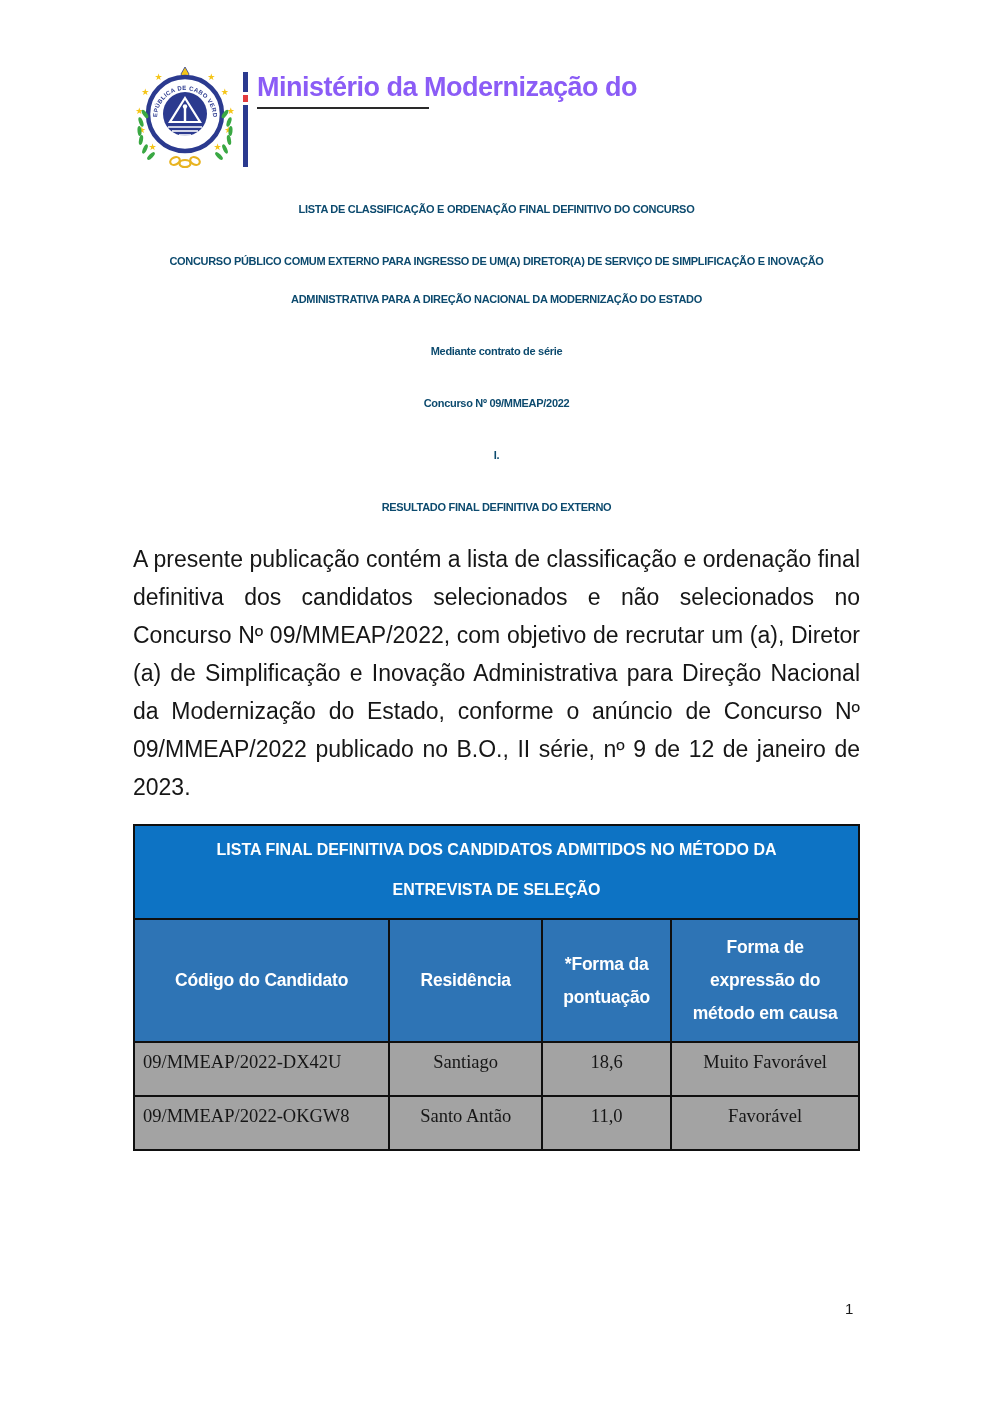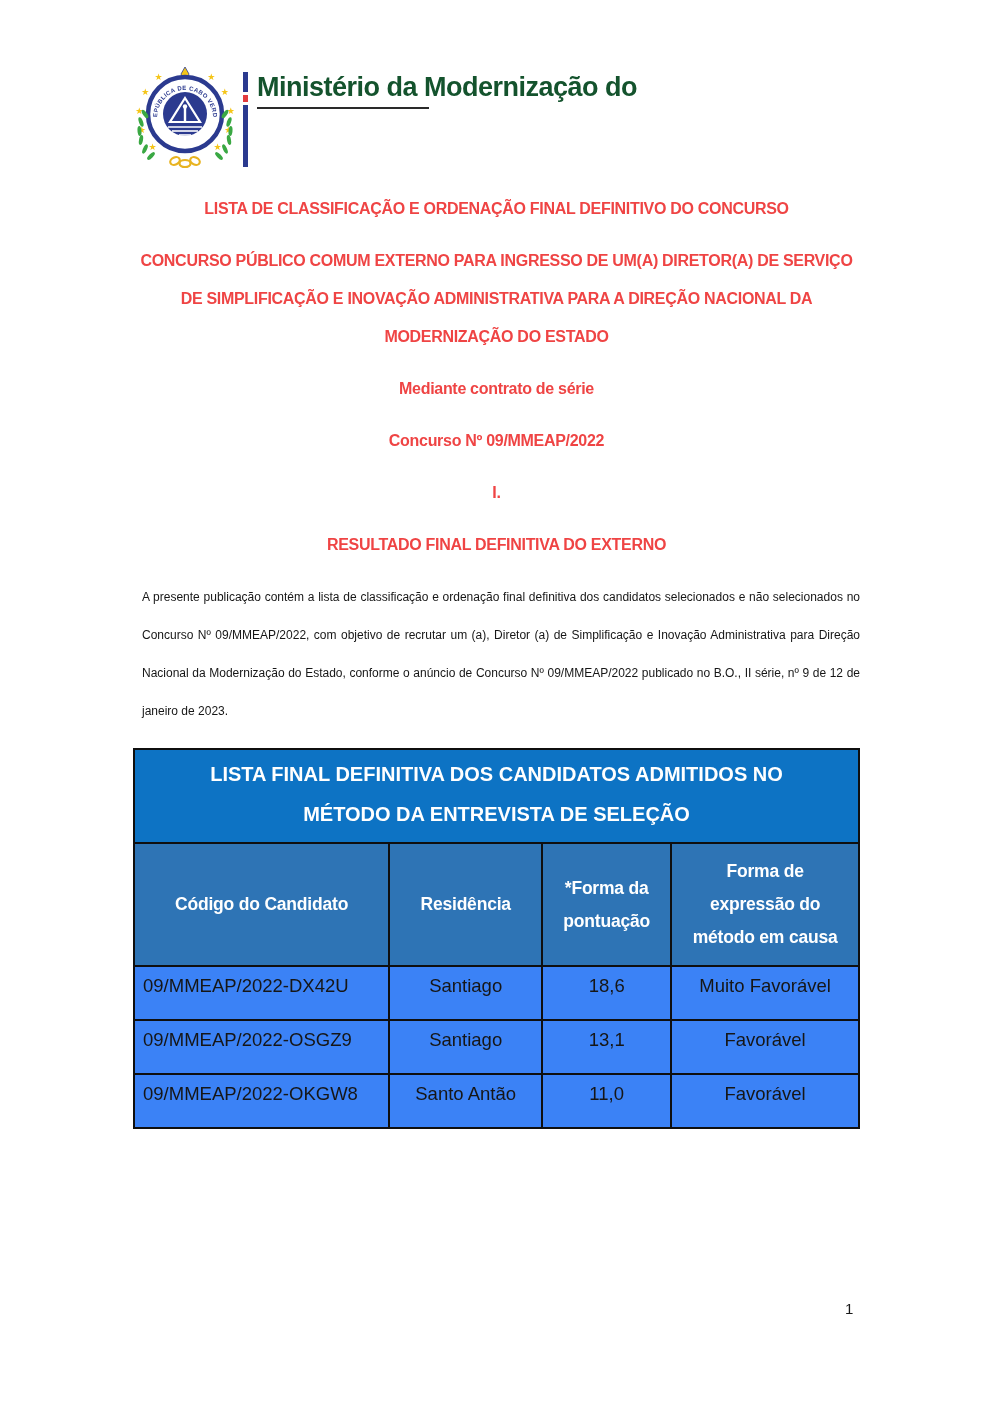--- a/index.html
+++ b/index.html
@@ -22,56 +22,56 @@
     margin-left: 6px; margin-top: 6px;
     display: flex; flex-direction: column; align-items: center;
     width: 5px;
   }
   .lh-divider .seg { width: 5px; background: #2b3a8f; }
   .lh-divider .seg.top { height: 20px; }
   .lh-divider .seg.bottom { height: 62px; }
   .lh-divider .dot { width: 5px; height: 7px; background: #e23b3e; margin: 3px 0; }
   .ministry { margin-left: 9px; margin-top: 6px; }
   .ministry .m-line {
-    font-size: 27px; font-weight: bold; color: #14532d;
+    font-size: 27px; font-weight: bold; color: #8b5cf6;
     line-height: 31px; letter-spacing: -0.5px; white-space: nowrap;
   }
   .ministry .rule { width: 172px; border-top: 2px solid #2a2a2a; margin: 4px 0 3px; }
   .ministry .dept { font-size: 15px; color: #3c3c3c; line-height: 18px; white-space: nowrap; }
 
   
   .content { position: absolute; top: 190px; left: 133px; width: 727px; }
   .h-main, .h-sub, .h-small {
     margin: 0 0 14px 0; text-align: center; font-weight: bold;
-    font-size: 16px; line-height: 38px; letter-spacing: -0.3px; color: #ef4444;
+    font-size: 11px; line-height: 38px; letter-spacing: -0.3px; color: #0c4a6e;
   }
   .intro {
-    margin: 0 0 18px 9px; text-align: justify;
-    font-size: 12px; line-height: 38px; color: #161616;
+    margin: 0 0 18px 0; text-align: justify;
+    font-size: 23px; line-height: 38px; color: #161616;
   }
 
   
   table.results { width: 727px; border-collapse: collapse; table-layout: fixed; }
   table.results th, table.results td { border: 2px solid #0f0f0f; }
   th.banner {
     background: #0d73c4; color: #ffffff;
-    font-size: 20px; font-weight: bold; line-height: 40px;
+    font-size: 16px; font-weight: bold; line-height: 40px;
     text-align: center; padding: 4px 30px 8px;
     border-bottom: 3px solid #15355c;
   }
   tr.cols th {
     background: #2e74b5; color: #ffffff;
     height: 121px; vertical-align: middle; text-align: center;
     font-size: 17.5px; font-weight: bold; line-height: 33px;
     padding: 0 14px; letter-spacing: -0.2px;
   }
   tbody td {
-    background: #3b82f6; font-size: 18.5px; color: #161616;
+    background: #a3a3a3; font-size: 18.5px; color: #161616;
     vertical-align: top; text-align: center;
-    padding: 7px 4px 21px; line-height: 24px;
+    padding: 7px 4px 21px; line-height: 24px; font-family: Liberation Serif, serif;
   }
   tbody td.left { text-align: left; padding-left: 8px; }
 
   
   .pagenum {
     position: absolute; top: 1300px; left: 845px;
     font-size: 15px; color: #1a1a1a;
   }
 </style>
 </head>
@@ -178,26 +178,20 @@
         </tr>
       </thead>
       <tbody>
         <tr>
           <td class="left">09/MMEAP/2022-DX42U</td>
           <td>Santiago</td>
           <td>18,6</td>
           <td>Muito Favorável</td>
         </tr>
         <tr>
-          <td class="left">09/MMEAP/2022-OSGZ9</td>
-          <td>Santiago</td>
-          <td>13,1</td>
-          <td>Favorável</td>
-        </tr>
-        <tr>
           <td class="left">09/MMEAP/2022-OKGW8</td>
           <td>Santo Antão</td>
           <td>11,0</td>
           <td>Favorável</td>
         </tr>
       </tbody>
     </table>
   </main>
 
   <div class="pagenum">1</div>

